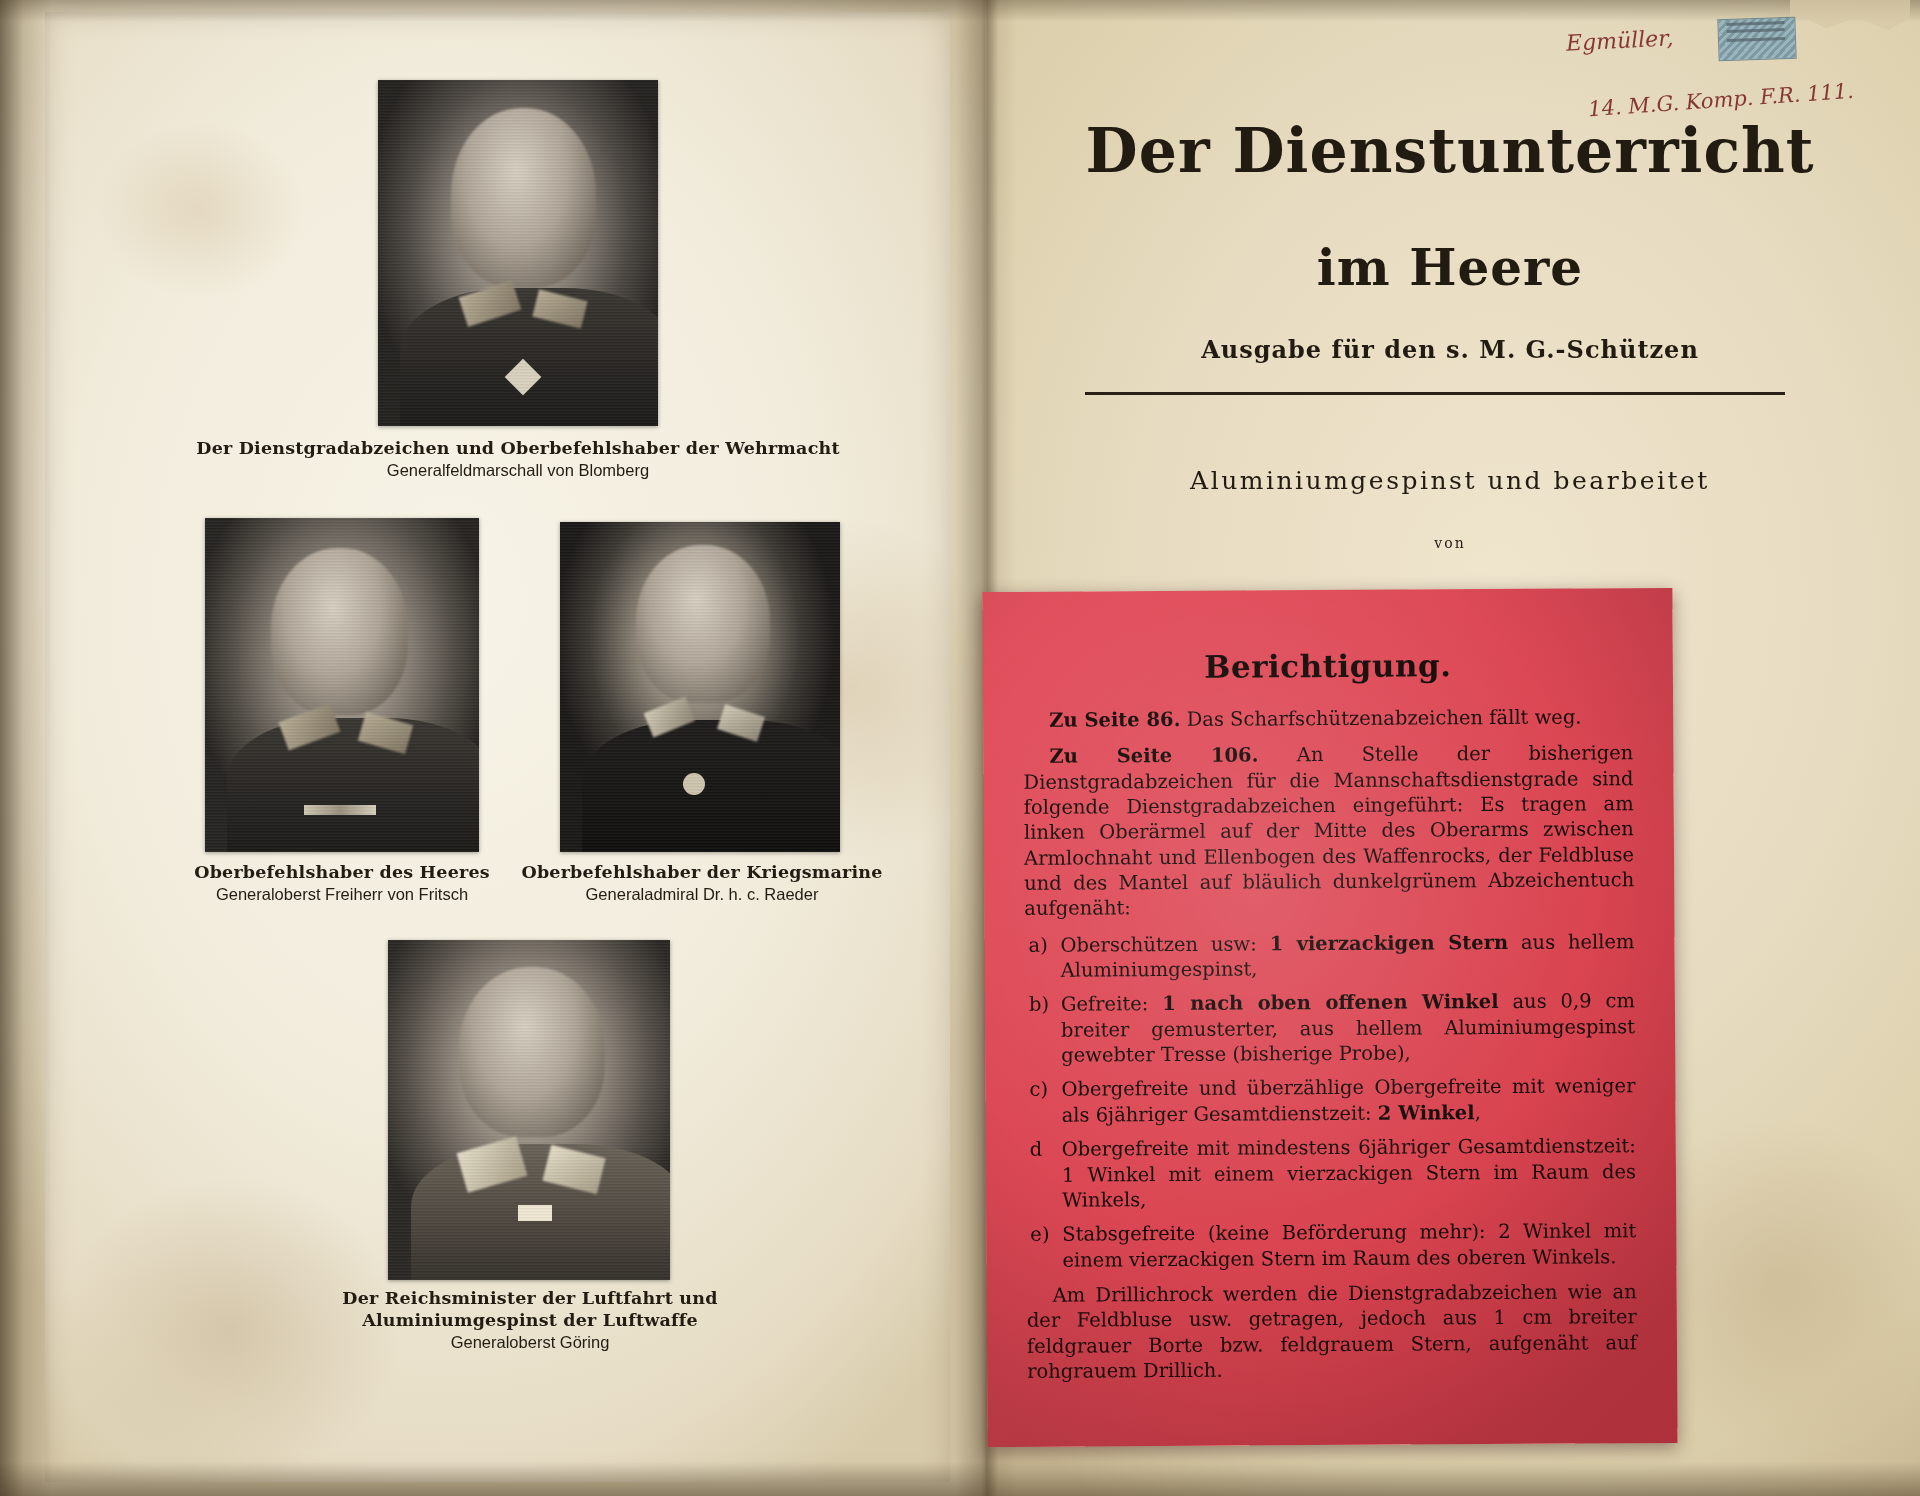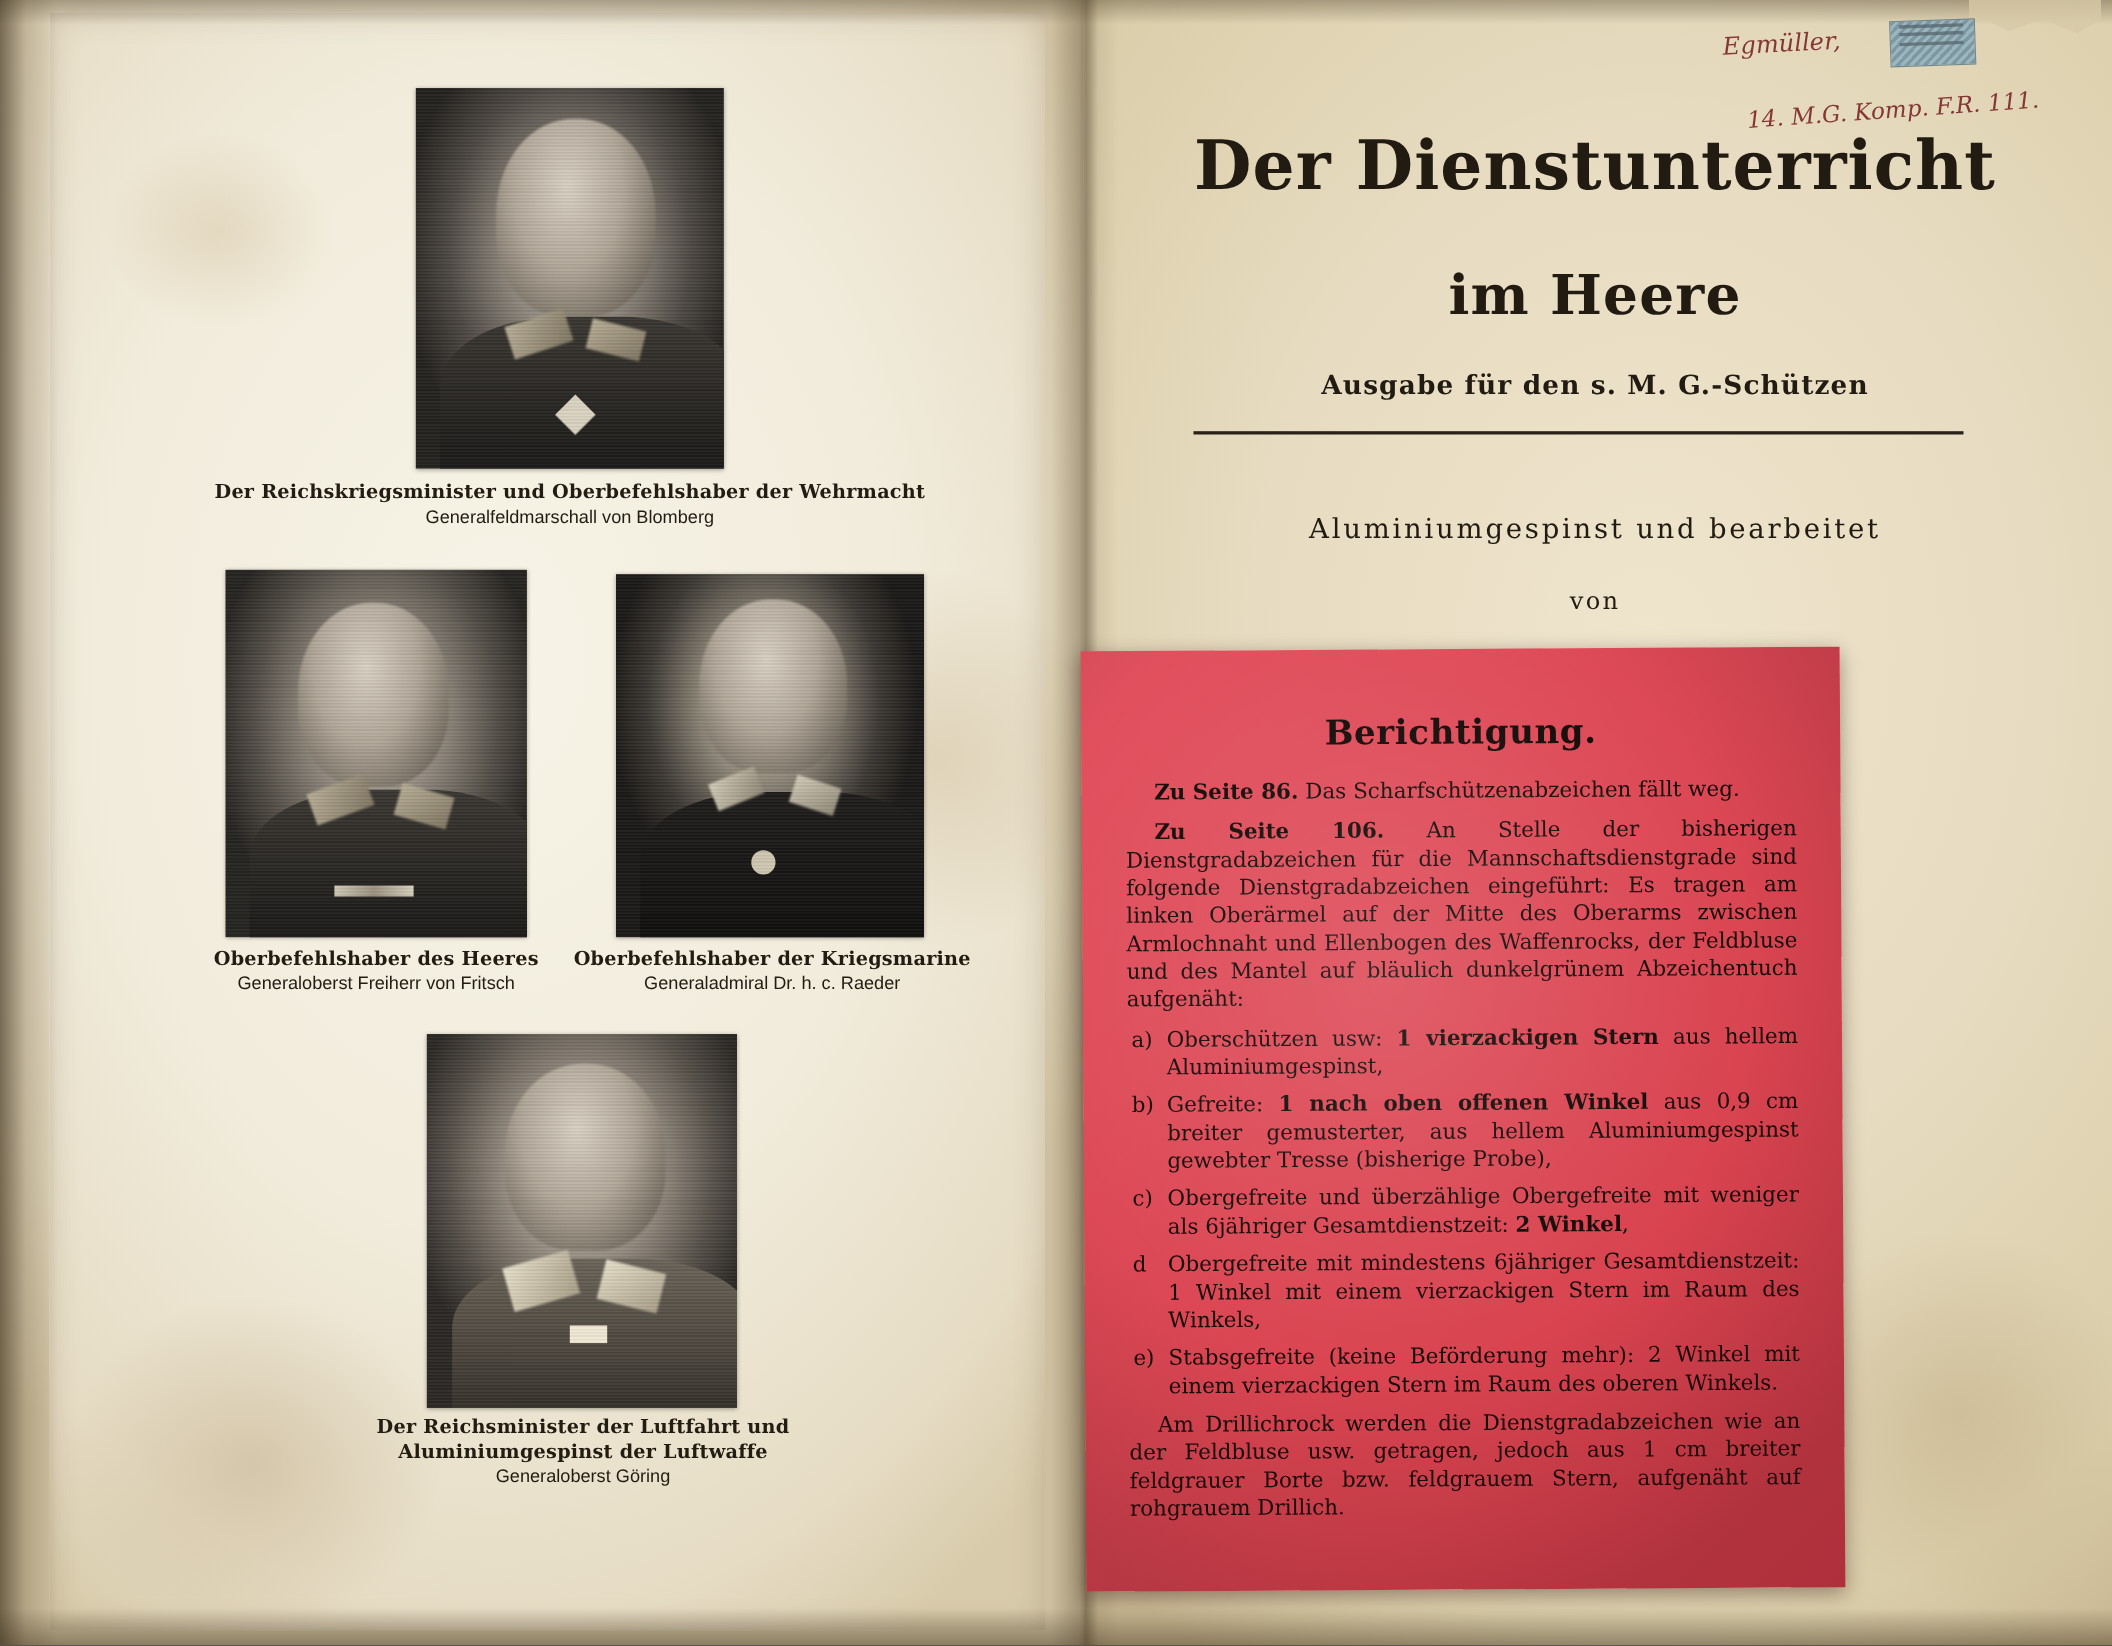--- a/index.html
+++ b/index.html
@@ -175,21 +175,21 @@
     text-align: center;
     font-size: 25px;
     letter-spacing: 2.5px;
     font-weight: normal;
   }
   .title-von {
     position: absolute;
     left: 1000px; top: 535px;
     width: 900px;
     text-align: center;
-    font-size: 22px;
+    font-size: 14px;
     font-weight: normal;
     letter-spacing: 2px;
   }
   .title-author {
     position: absolute;
     left: 1000px; top: 600px;
     width: 900px;
     text-align: center;
     font-size: 34px;
   }
@@ -331,21 +331,21 @@
     <div class="photo" style="left:378px; top:80px; width:280px; height:346px;">
       <div class="inner"></div>
       <div class="face" style="left:26%; top:8%; width:52%; height:52%;"></div>
       <div class="torso"></div>
       <div class="collar" style="left:30%; top:60%; width:20%; height:9%; transform:rotate(-18deg);"></div>
       <div class="collar" style="left:56%; top:62%; width:18%; height:8%; transform:rotate(14deg);"></div>
       <div class="medal" style="left:47%; top:82%; width:26px; height:26px; transform:rotate(45deg);"></div>
       <div class="scan"></div>
     </div>
     <div class="caption" style="left:118px; top:438px; width:800px;">
-      <div class="l1">Der Reichskriegsminister und Oberbefehlshaber der Wehrmacht</div>
+      <div class="l1">Der Dienstgradabzeichen und Oberbefehlshaber der Wehrmacht</div>
       <div class="l2">Generalfeldmarschall von Blomberg</div>
     </div>
 
     <div class="photo" style="left:205px; top:518px; width:274px; height:334px;">
       <div class="inner" style="background:radial-gradient(ellipse 55% 60% at 50% 40%, #c3bbae 0%, #948c81 38%, #514c45 74%, #262421 100%);"></div>
       <div class="face" style="left:24%; top:9%; width:50%; height:50%;"></div>
       <div class="torso"></div>
       <div class="collar" style="left:28%; top:58%; width:20%; height:9%; transform:rotate(-20deg);"></div>
       <div class="collar" style="left:57%; top:60%; width:18%; height:9%; transform:rotate(16deg);"></div>
       <div class="medal" style="left:36%; top:86%; width:72px; height:10px; background:linear-gradient(90deg,#cfc7b3,#9a9180,#d6cfbc);"></div>

